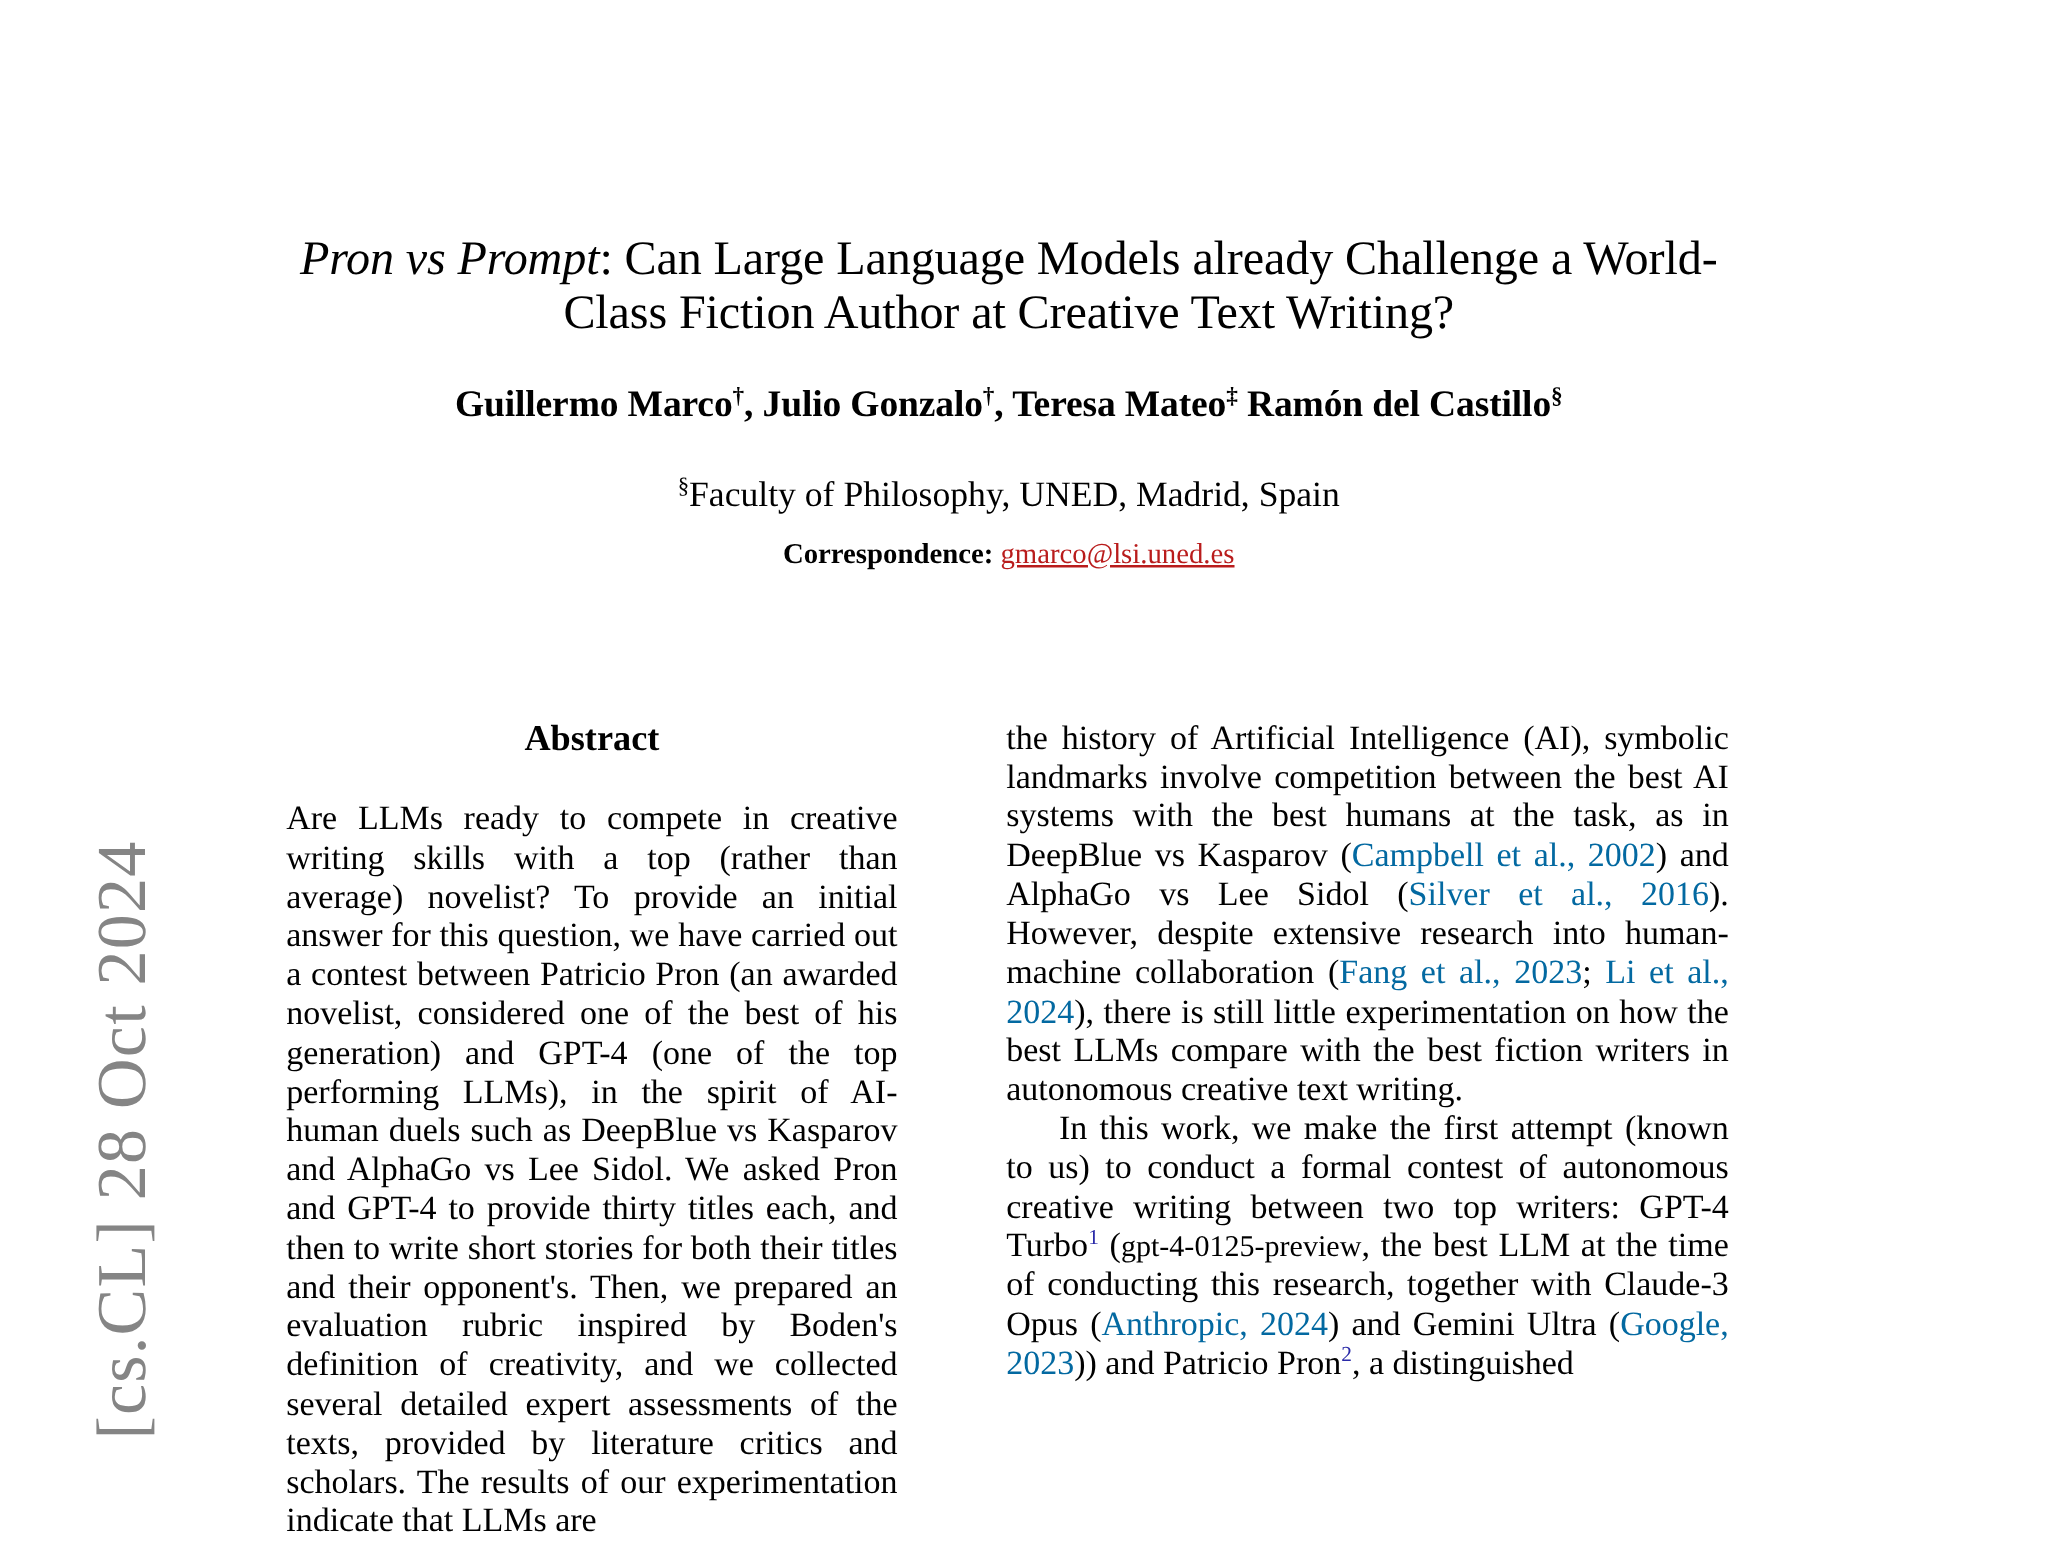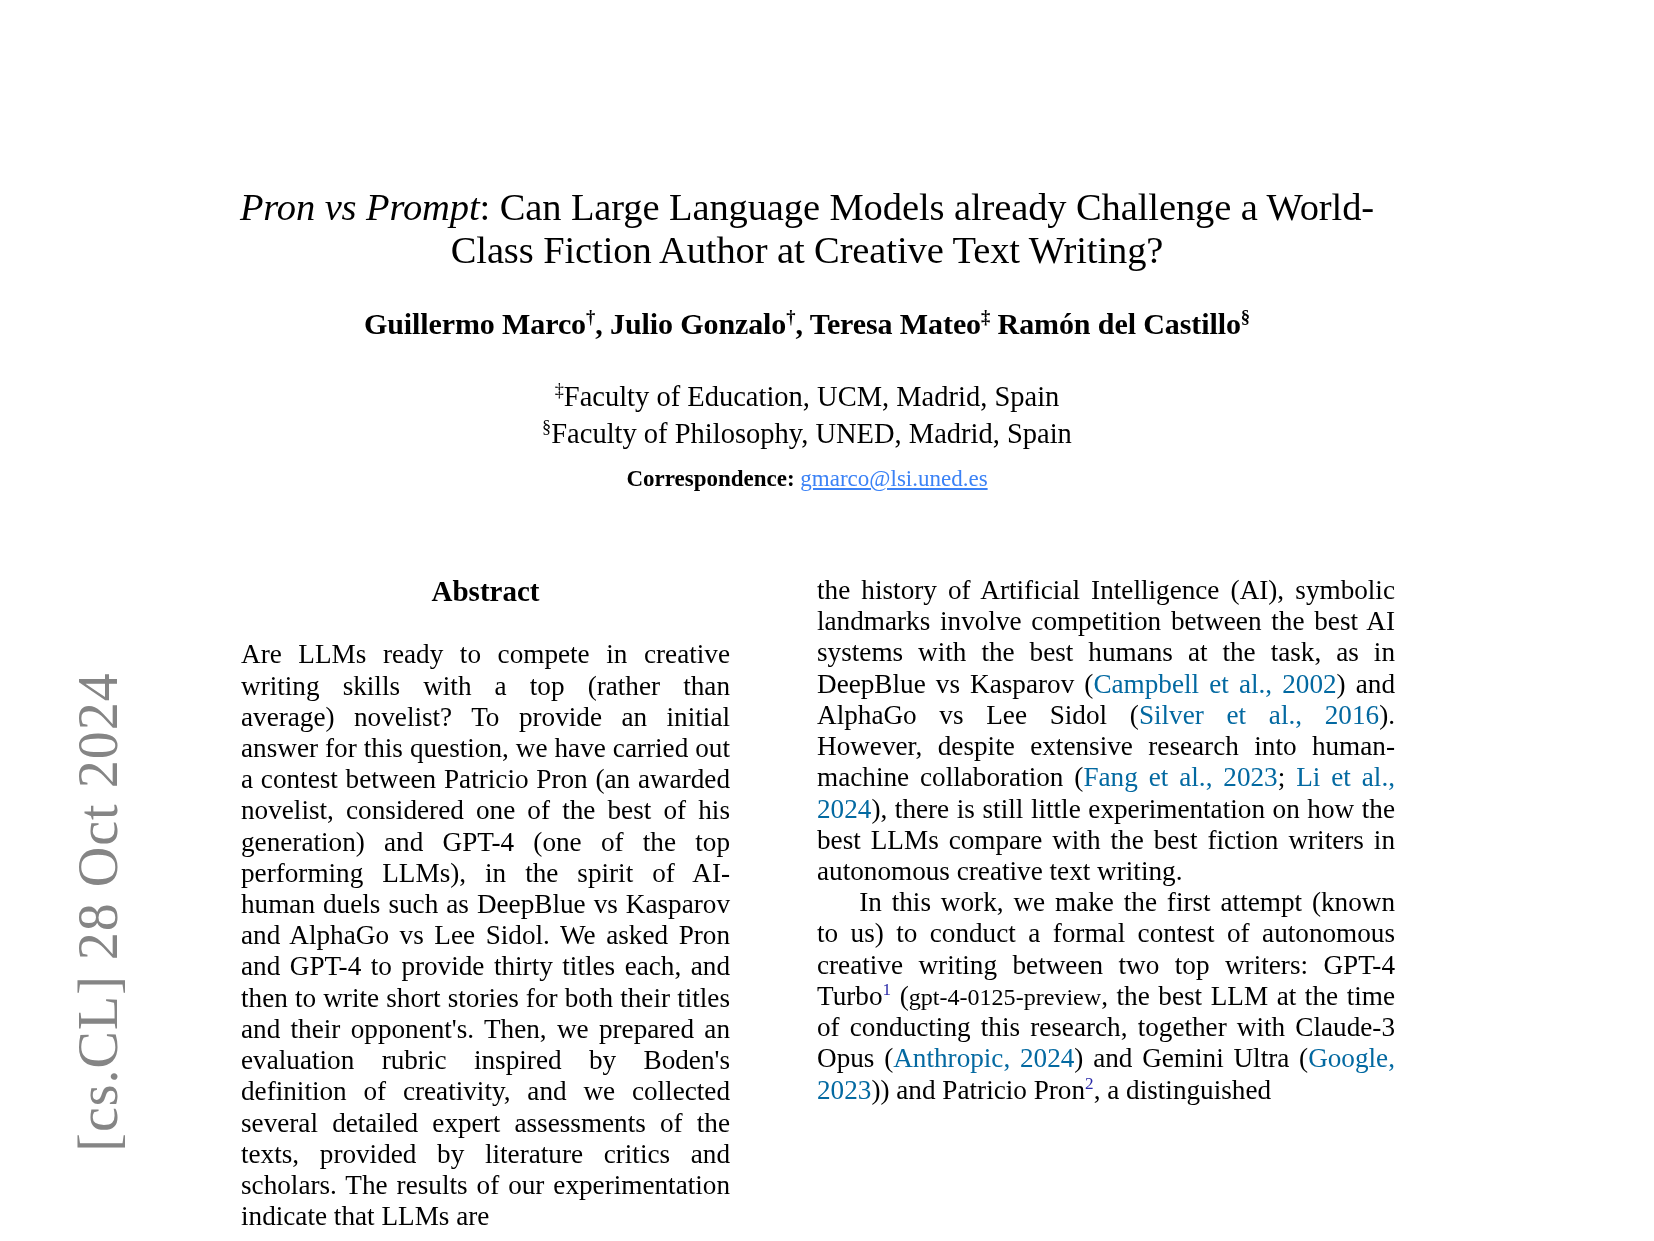--- a/index.html
+++ b/index.html
@@ -84,28 +84,28 @@
   }
 
   #correspondence {
     margin-top: 14px;
     font-size: 23px;
   }
   #correspondence .label {
     font-weight: bold;
   }
   #correspondence .email {
-    color: #3b82f6;
+    color: #b91c1c;
   }
 
   
   #columns {
     position: absolute;
     top: 575px;
-    left: 12px;
+    left: 0;
     width: 1396px;
     height: 666px;
   }
   .col {
     position: absolute;
     top: 0;
     font-size: 27.2px;
     line-height: 1.148;
     text-align: justify;
   }
@@ -154,21 +154,20 @@
 
 <div id="page">
 
   <div id="title-block">
 
     <h1 id="paper-title"><span class="ital">Pron vs Prompt</span><span>: Can Large Language Models already Challenge a World-Class Fiction Author at Creative Text Writing?</span></h1>
 
     <div id="author-line"><span>Guillermo Marco</span><sup class="mark">†</sup>, <span>Julio Gonzalo</span><sup class="mark">†</sup>, <span>Teresa Mateo</span><sup class="mark">‡</sup> <span>Ramón del Castillo</span><sup class="mark">§</sup></div>
 
     <div id="affiliations">
-      <div class="aff"><sup>‡</sup><span>Faculty of Education, UCM, Madrid, Spain</span></div>
       <div class="aff"><sup>§</sup><span>Faculty of Philosophy, UNED, Madrid, Spain</span></div>
     </div>
 
     <div id="correspondence"><span class="label">Correspondence:</span> <a class="email" href="#">gmarco@lsi.uned.es</a></div>
 
   </div>
 
   <div id="columns">
 
     <div class="col" id="col-left">

